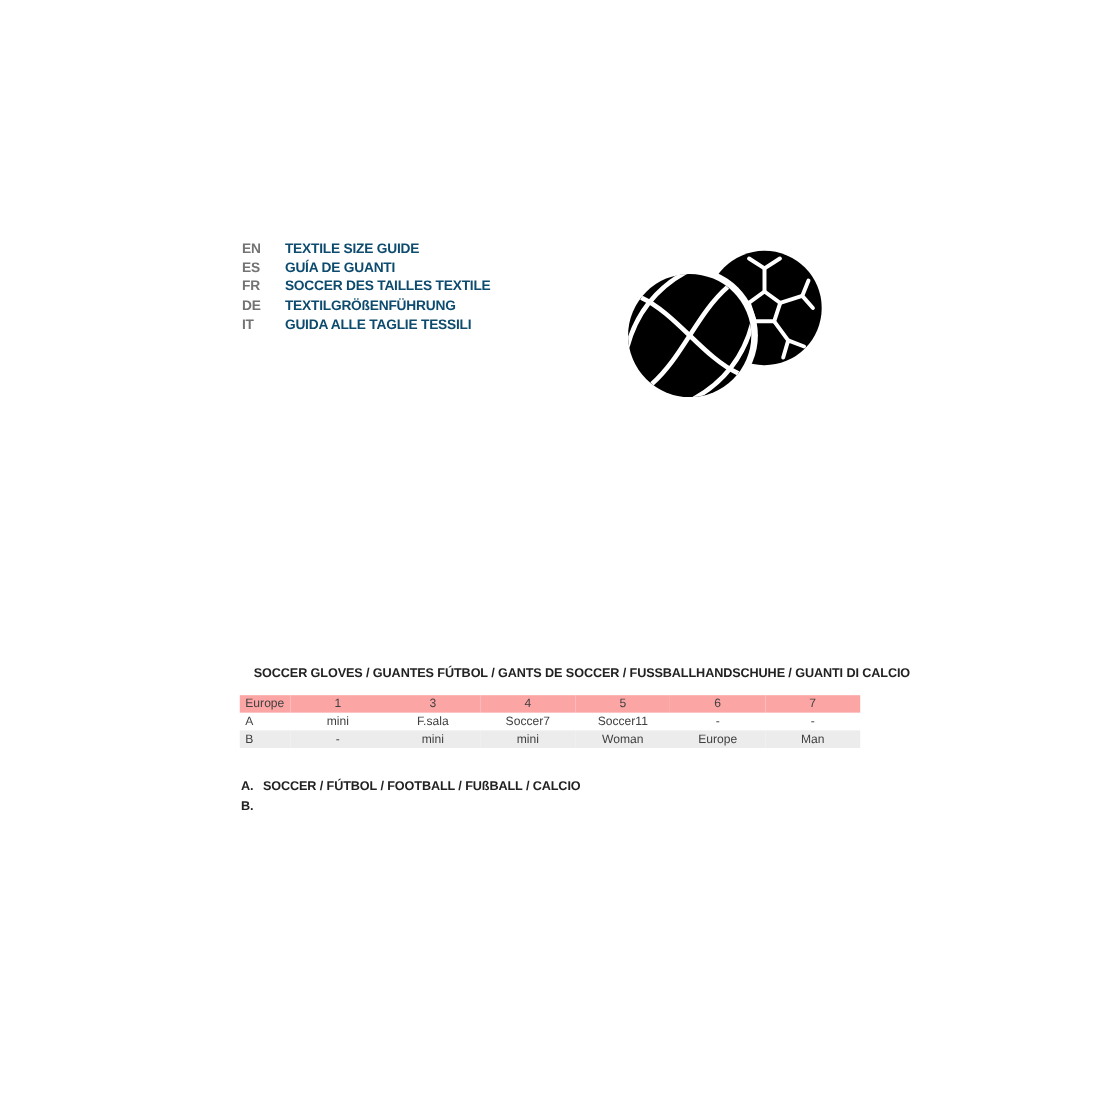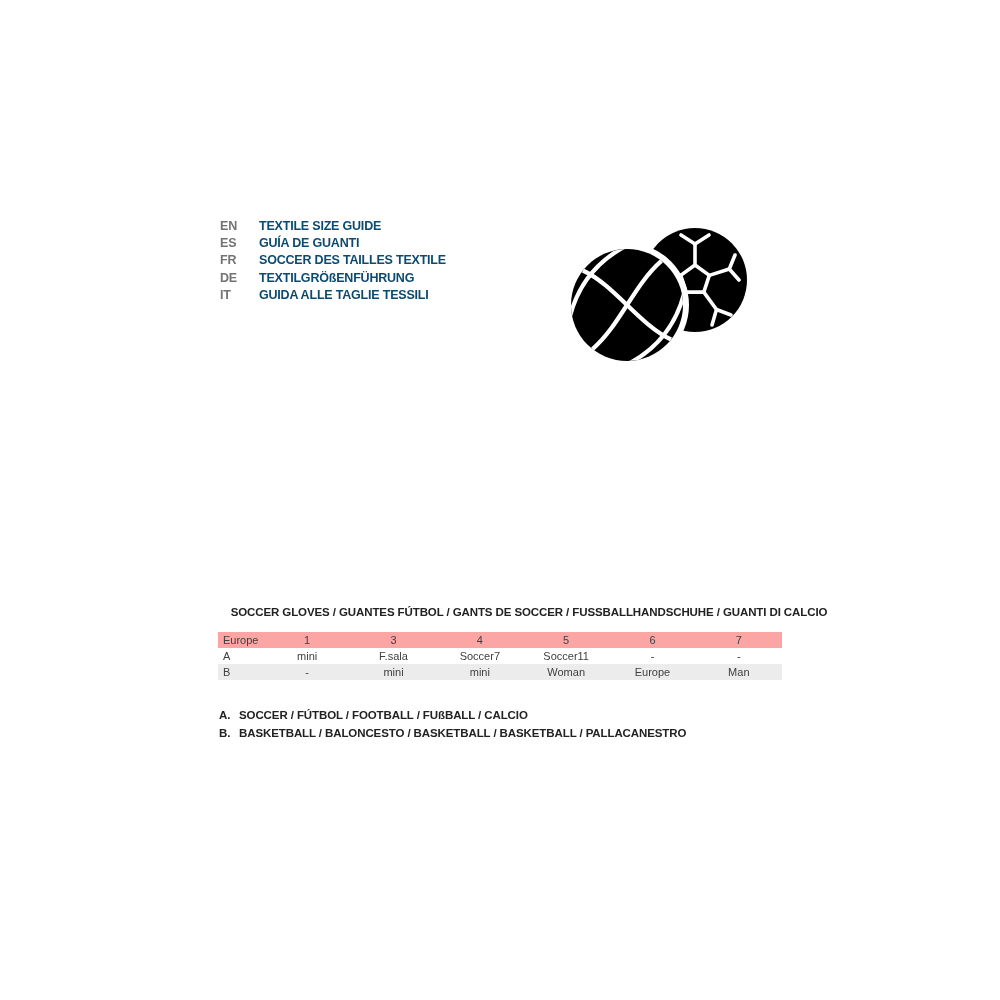--- a/index.html
+++ b/index.html
@@ -156,17 +156,16 @@
     </tbody>
   </table>
 
   <div class="legend">
     <div class="legend-row">
       <span class="legend-key">A.</span>
       <span class="legend-text">SOCCER / FÚTBOL / FOOTBALL / FUßBALL / CALCIO</span>
     </div>
     <div class="legend-row">
       <span class="legend-key">B.</span>
-      <span class="legend-text">BASKETBALL / BALONCESTO / BASKETBALL / BASKETBALL / PALLACANESTRO</span>
     </div>
   </div>
 
 </div>
 
 </body></html>

